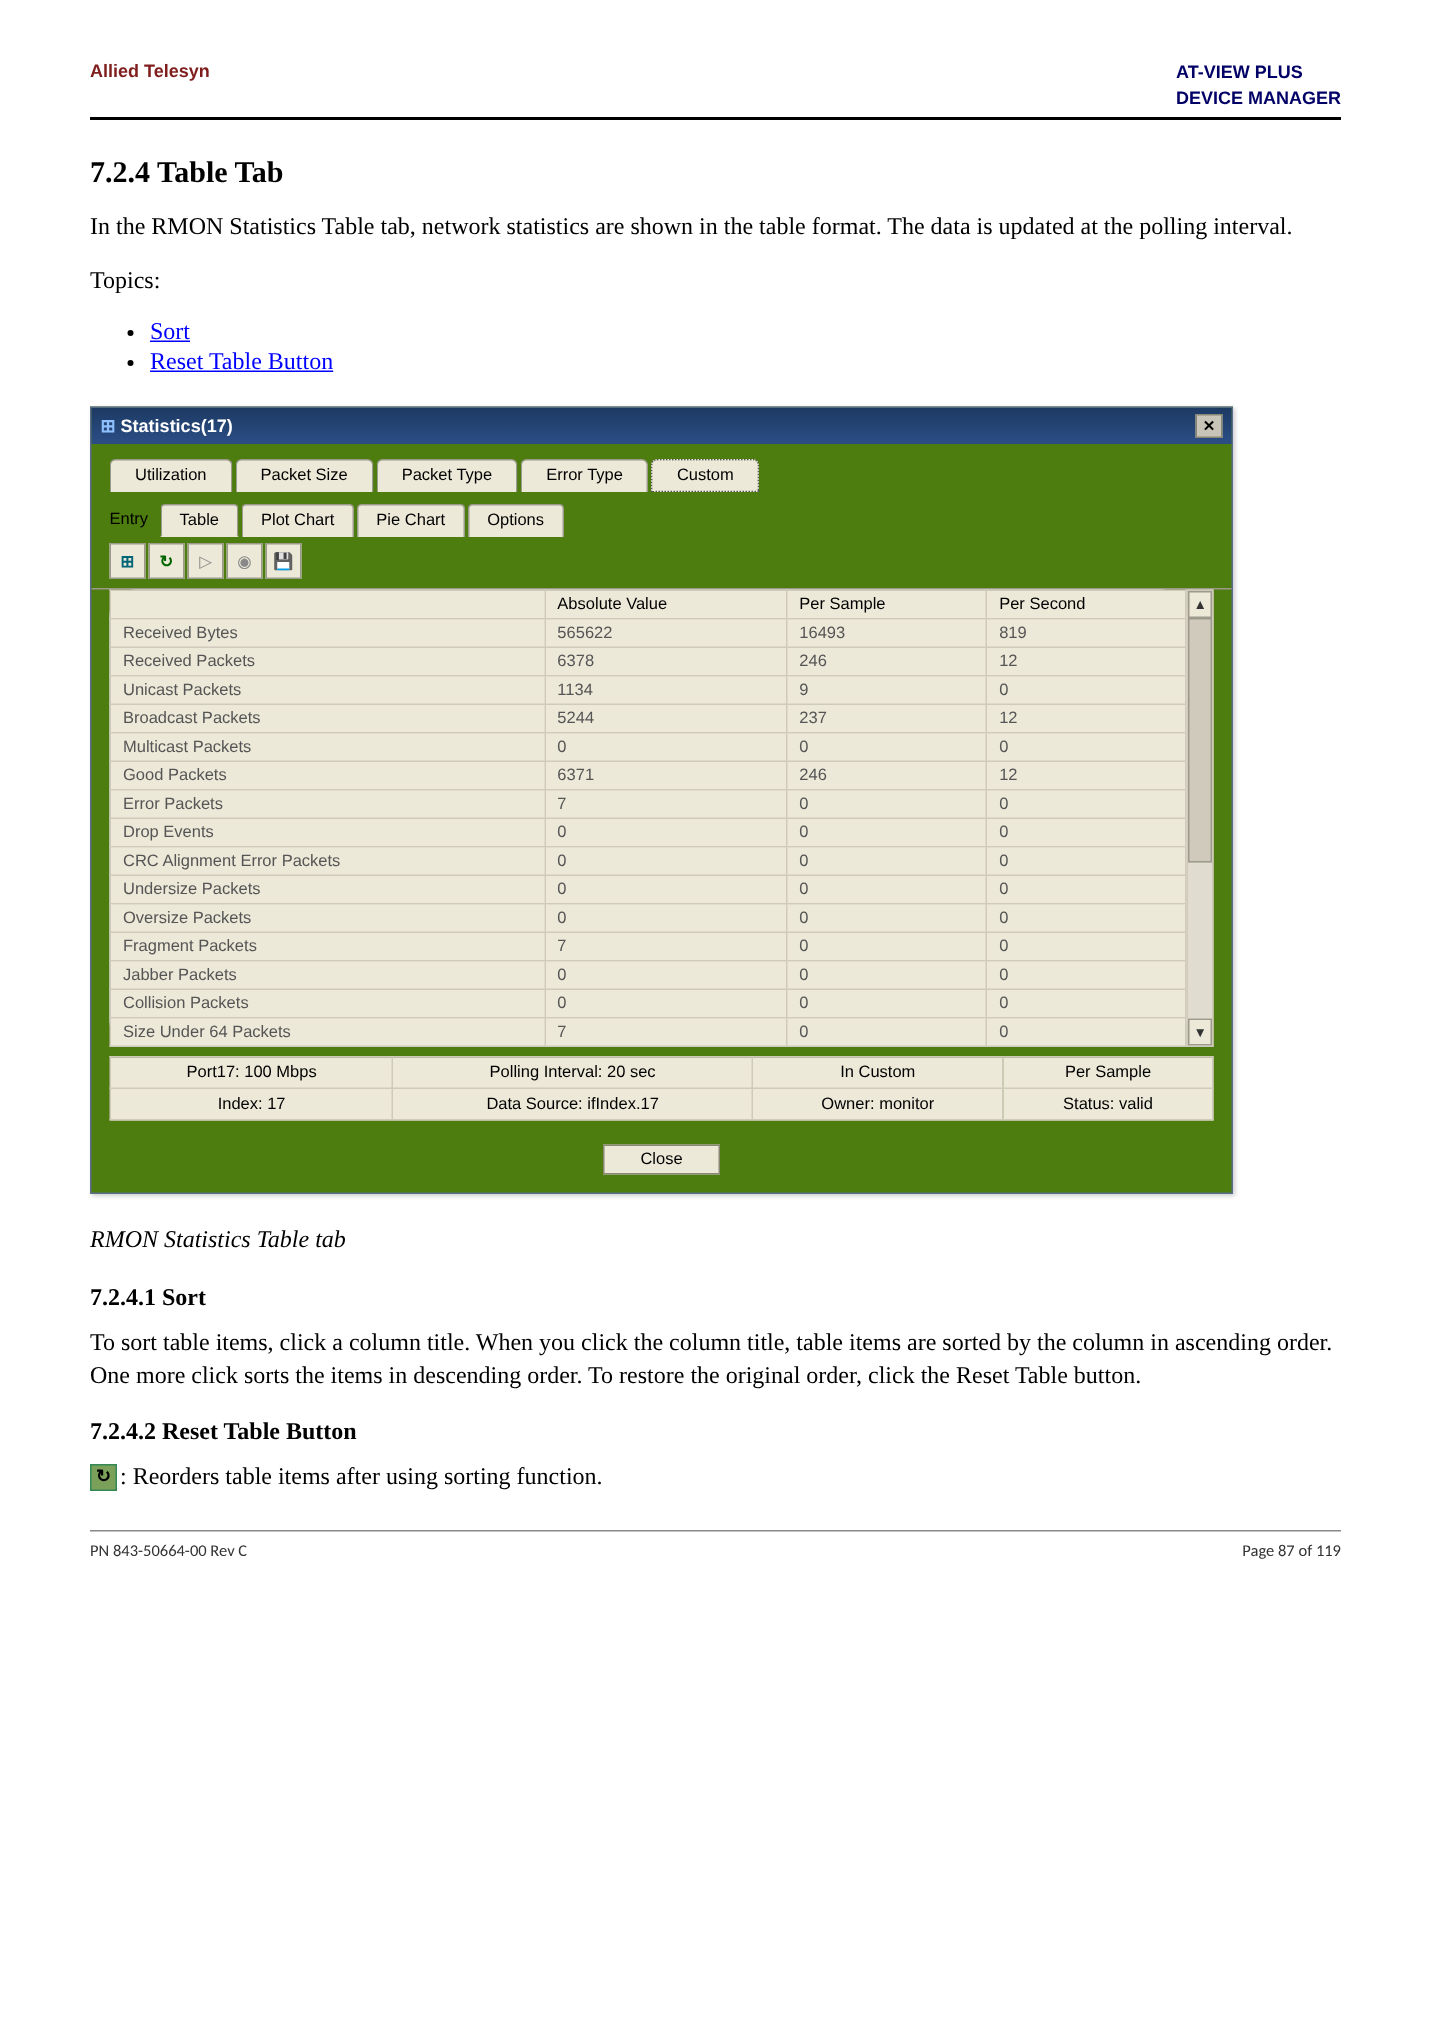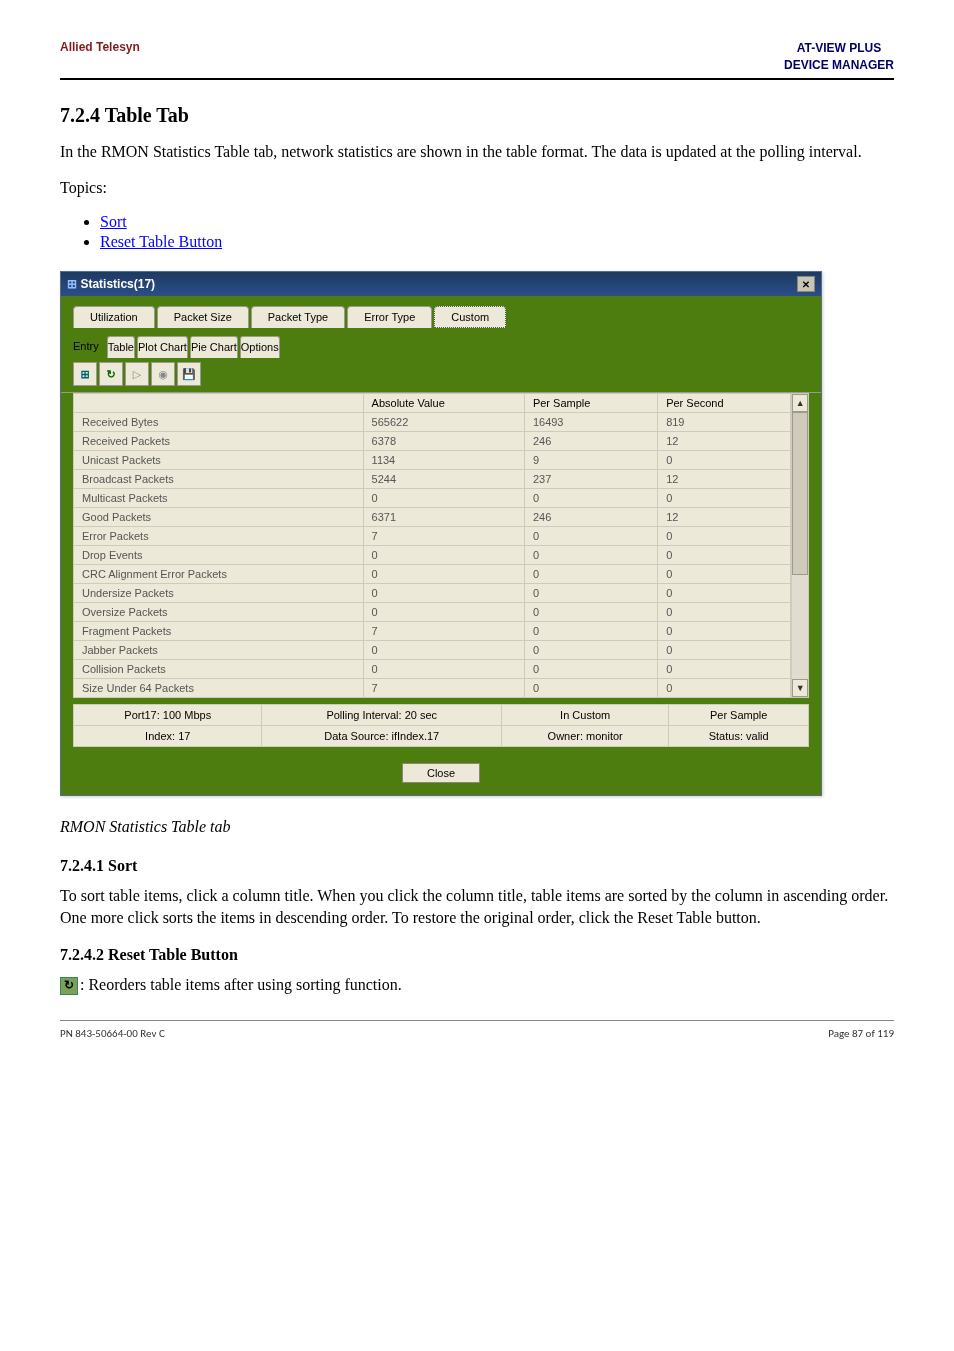--- a/index.html
+++ b/index.html
@@ -14,21 +14,21 @@
     display: flex;
     justify-content: space-between;
     border-bottom: 2px solid #000;
     padding-bottom: 4px;
     margin-bottom: 24px;
     font-family: Verdana, sans-serif;
     font-size: 12px;
     font-weight: bold;
   }
   .header-left { color: #7f1d1d; }
-  .header-right { color: #006; text-align: center; line-height: 1.4; }
+  .header-right { color: #006; text-align: left; line-height: 1.4; }
   h2.section { font-size: 20px; font-weight: bold; margin: 18px 0 14px; }
   p { margin: 0 0 14px; line-height: 1.4; }
   ul.bullets { margin: 6px 0 20px 40px; padding: 0; }
   ul.bullets li { margin: 2px 0; }
   ul.bullets a { color: #00f; text-decoration: underline; }
   .dialog {
     width: 760px;
     border: 1px solid #5a6d8b;
     background: #4d7c0f;
     box-shadow: 1px 1px 3px rgba(0,0,0,.2);
@@ -63,21 +63,21 @@
     margin-right: 2px;
     border-radius: 4px 4px 0 0;
     position: relative;
   }
   .tab.active {
     border: 1px dotted #555;
     background: #ece9d8;
   }
   .inner-tabs { display: flex; padding: 8px 12px 0; font-size: 11px; }
   .inner-tabs .lbl { padding: 4px 8px 4px 0; }
-  .inner-tabs .itab { padding: 4px 0; border: 1px solid #9c9a8c; border-bottom: none; background:#ece9d8; border-radius:3px 3px 0 0; margin-right:2px; }
+  .inner-tabs .itab { padding: 4px 12px; border: 1px solid #9c9a8c; border-bottom: none; background:#ece9d8; border-radius:3px 3px 0 0; margin-right:2px; }
   .inner-tabs .itab.active { background:#ece9d8; border-bottom:1px solid #ece9d8; }
   .toolbar {
     display: flex;
     gap: 2px;
     padding: 4px 12px 6px;
     border-bottom: 1px solid #9c9a8c;
   }
   .tool-btn {
     width: 22px; height: 22px;
     border: 1px solid #9c9a8c;

